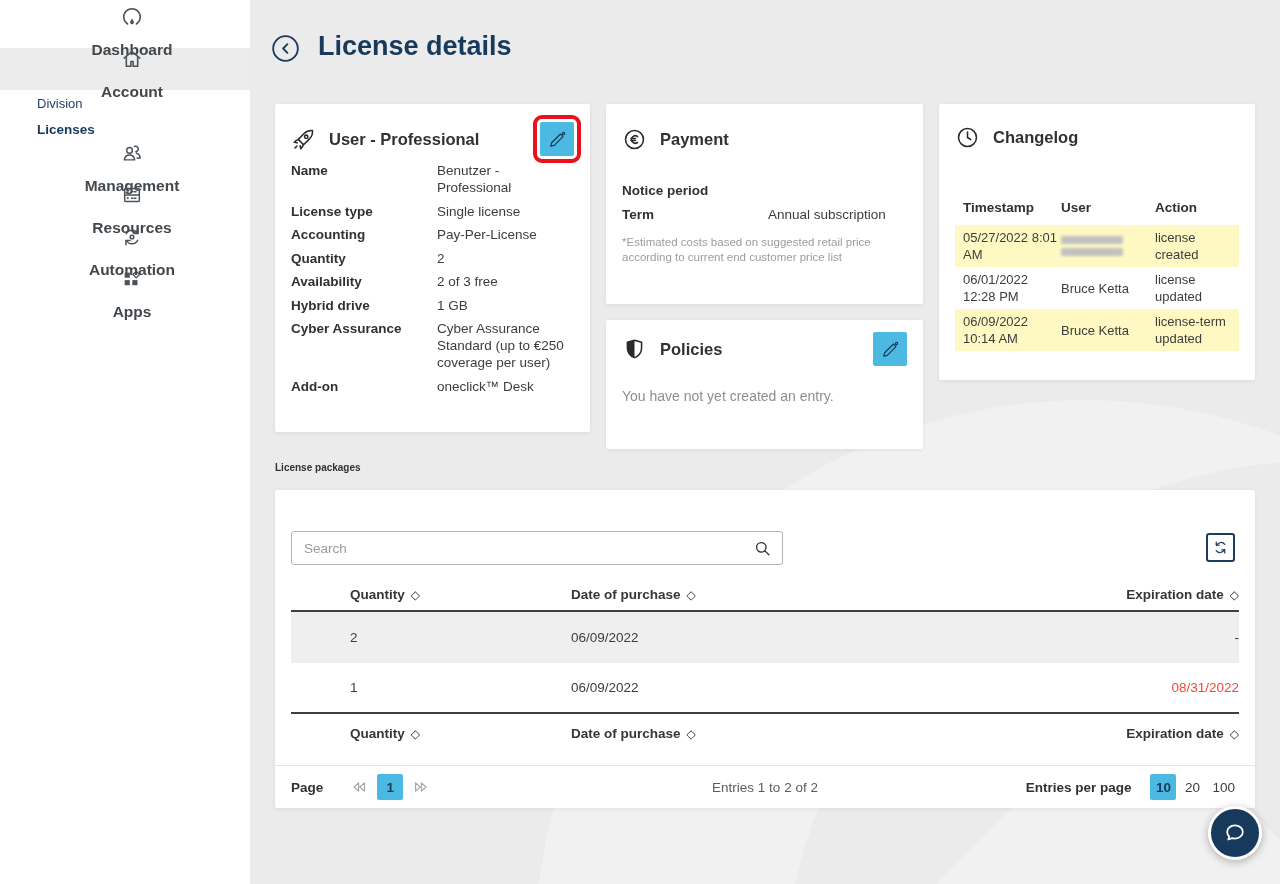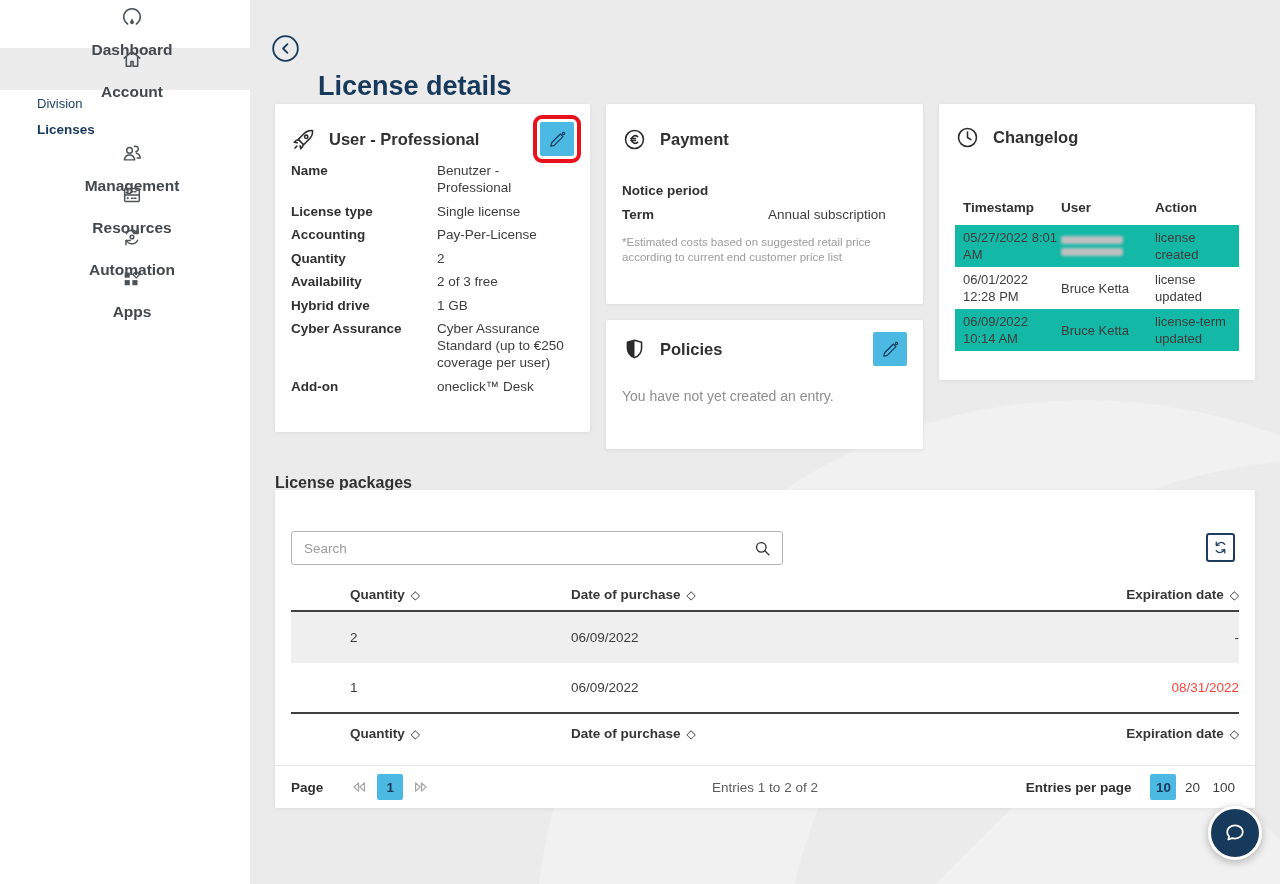--- a/index.html
+++ b/index.html
@@ -16,21 +16,21 @@
   
   .main { position:absolute; left:250px; top:0; width:1030px; height:884px; background:#ebebeb; overflow:hidden; }
   .deco { position:absolute; z-index:0; }
   .deco-c1 { left:285px; top:400px; width:1100px; height:1100px; border-radius:50%; background:#f1f1f2; }
   .deco-c2 { left:530px; top:460px; width:1100px; height:1100px; border-radius:50%; background:#ebebeb; }
   .deco-s1 { left:580px; top:814px; width:600px; height:600px; background:#f1f1f2; transform:rotate(45deg); }
   .deco-s2 { left:930px; top:834px; width:500px; height:500px; background:#f1f1f2; transform:rotate(45deg); }
 
   .back-btn { position:absolute; left:21px; top:34px; width:29px; height:29px; border:none; background:transparent; color:#173a5c; cursor:pointer; z-index:1; padding:0; }
   .back-btn svg { width:29px; height:29px; }
-  .page-title { position:absolute; left:68px; top:31px; font-size:27px; font-weight:700; color:#173a5c; z-index:1;margin-top:40px; }
+  .page-title { position:absolute; left:68px; top:31px; font-size:27px; font-weight:700; color:#173a5c; z-index:1; }
 
   .card { position:absolute; background:#fff; border-radius:2px; box-shadow:0 1px 4px rgba(0,0,0,.07); z-index:1; }
   .card-user      { left:25px;  top:104px; width:315px; height:328px; padding:18px 16px; }
   .card-payment   { left:356px; top:104px; width:317px; height:200px; padding:18px 16px; }
   .card-policies  { left:356px; top:320px; width:317px; height:129px; padding:12px 16px; }
   .card-changelog { left:689px; top:104px; width:316px; height:276px; padding:16px; }
   .card-packages  { left:25px;  top:490px; width:980px; height:318px; }
 
   .card-title-row { display:flex; align-items:center; gap:13px; height:34px; }
   .card-title-row svg.t-icon { width:25px; height:25px; color:#2b2b2b; flex:none; }
@@ -49,26 +49,26 @@
   .footnote { margin-top:12px; font-size:11.5px; line-height:15.5px; color:#9c9c9c; max-width:268px; }
   .empty-text { margin-top:22px; font-size:14px; color:#8e8e8e; }
 
   
   .cl-table { margin-top:16px; font-size:13px; }
   .cl-head { display:flex; font-weight:700; color:#313131; padding:2px 8px 10px 8px; font-size:13.5px;margin-top:44px; }
   .cl-c1 { width:98px; flex:none; }
   .cl-c2 { width:94px; flex:none; }
   .cl-c3 { flex:1; }
   .cl-row { display:flex; align-items:center; padding:4px 8px; min-height:42px; line-height:17px; color:#3d3d3d; }
-  .cl-row.alt { background:#14b8a6; }
+  .cl-row.alt { background:#fef9c3; }
   .redacted { display:flex; flex-direction:column; gap:4px; }
   .redacted-bar { width:62px; height:8px; background:#c0c0c0; border-radius:2px; filter:blur(1.5px); }
 
   
-  .packages-title { position:absolute; left:25px; top:474px; font-size:16px; font-weight:700; color:#313131; z-index:1; }
+  .packages-title { position:absolute; left:25px; top:462px; font-size:10px; font-weight:700; color:#313131; z-index:1; }
   .pk-search { position:absolute; left:16px; top:41px; width:492px; height:34px; border:1px solid #b5b5b5; border-radius:3px; background:#fff; display:flex; align-items:center; }
   .pk-search input { border:none; outline:none; flex:1; font-size:13.5px; padding-left:12px; color:#333; background:transparent; font-family:inherit; }
   .pk-search input::placeholder { color:#9b9b9b; }
   .pk-search svg { width:19px; height:19px; margin-right:10px; color:#2f2f2f; cursor:pointer; }
   .refresh-btn { position:absolute; right:20px; top:43px; width:29px; height:29px; border:2px solid #1e3c5e; border-radius:3px; background:#fff; color:#1e3c5e; display:flex; align-items:center; justify-content:center; cursor:pointer; padding:0; }
   .refresh-btn svg { width:17px; height:17px; }
 
   .pk-table { position:absolute; left:16px; right:16px; top:88px; }
   .pk-hrow { display:flex; align-items:center; height:32px; font-size:13.5px; font-weight:700; color:#363636; }
   .pk-frow { height:38px; }

